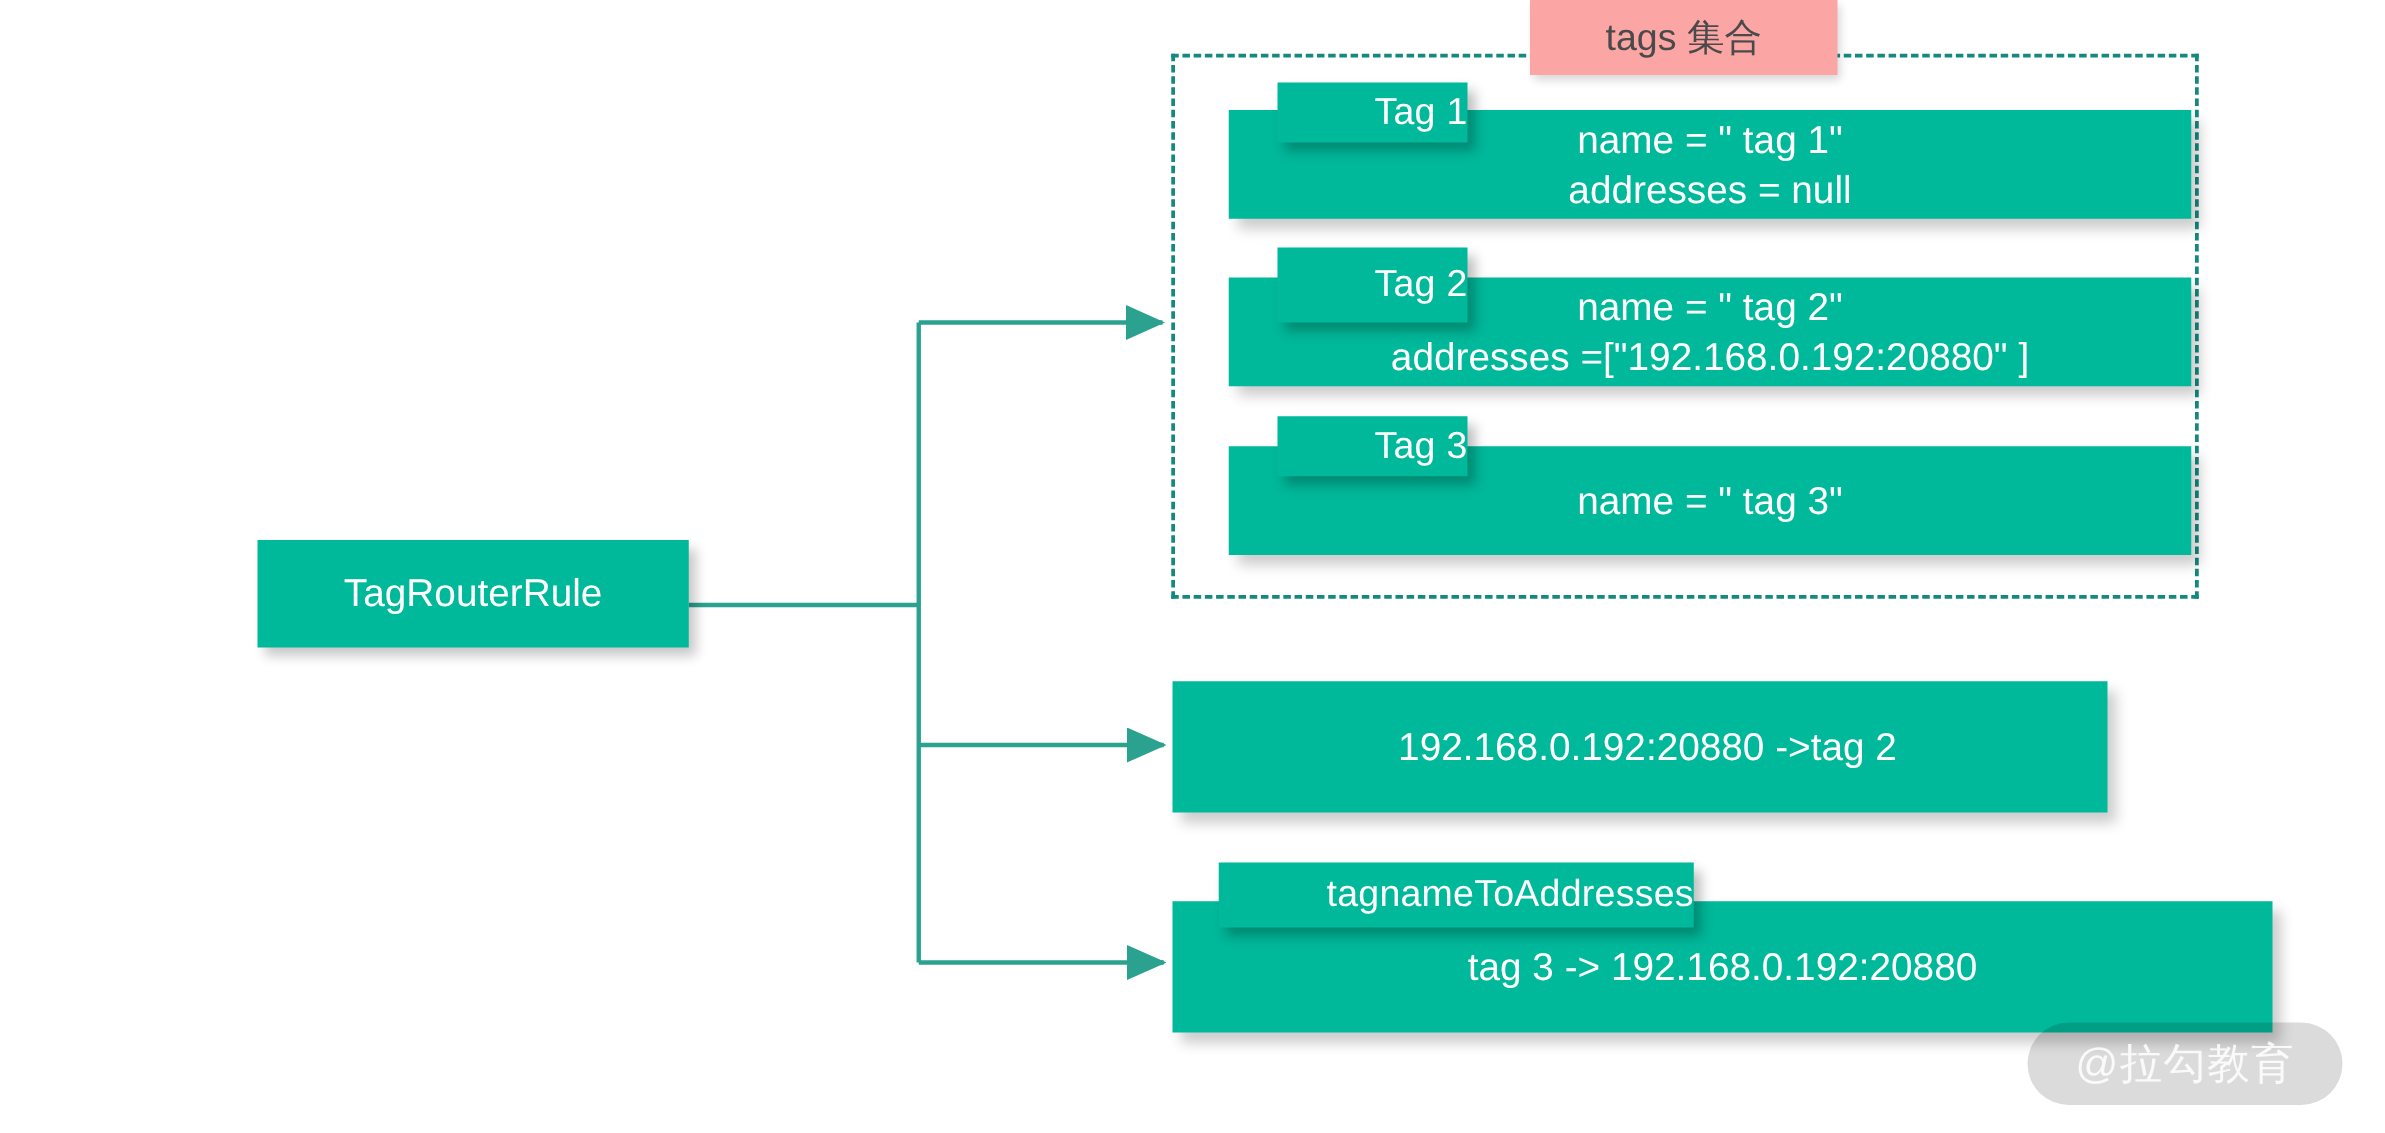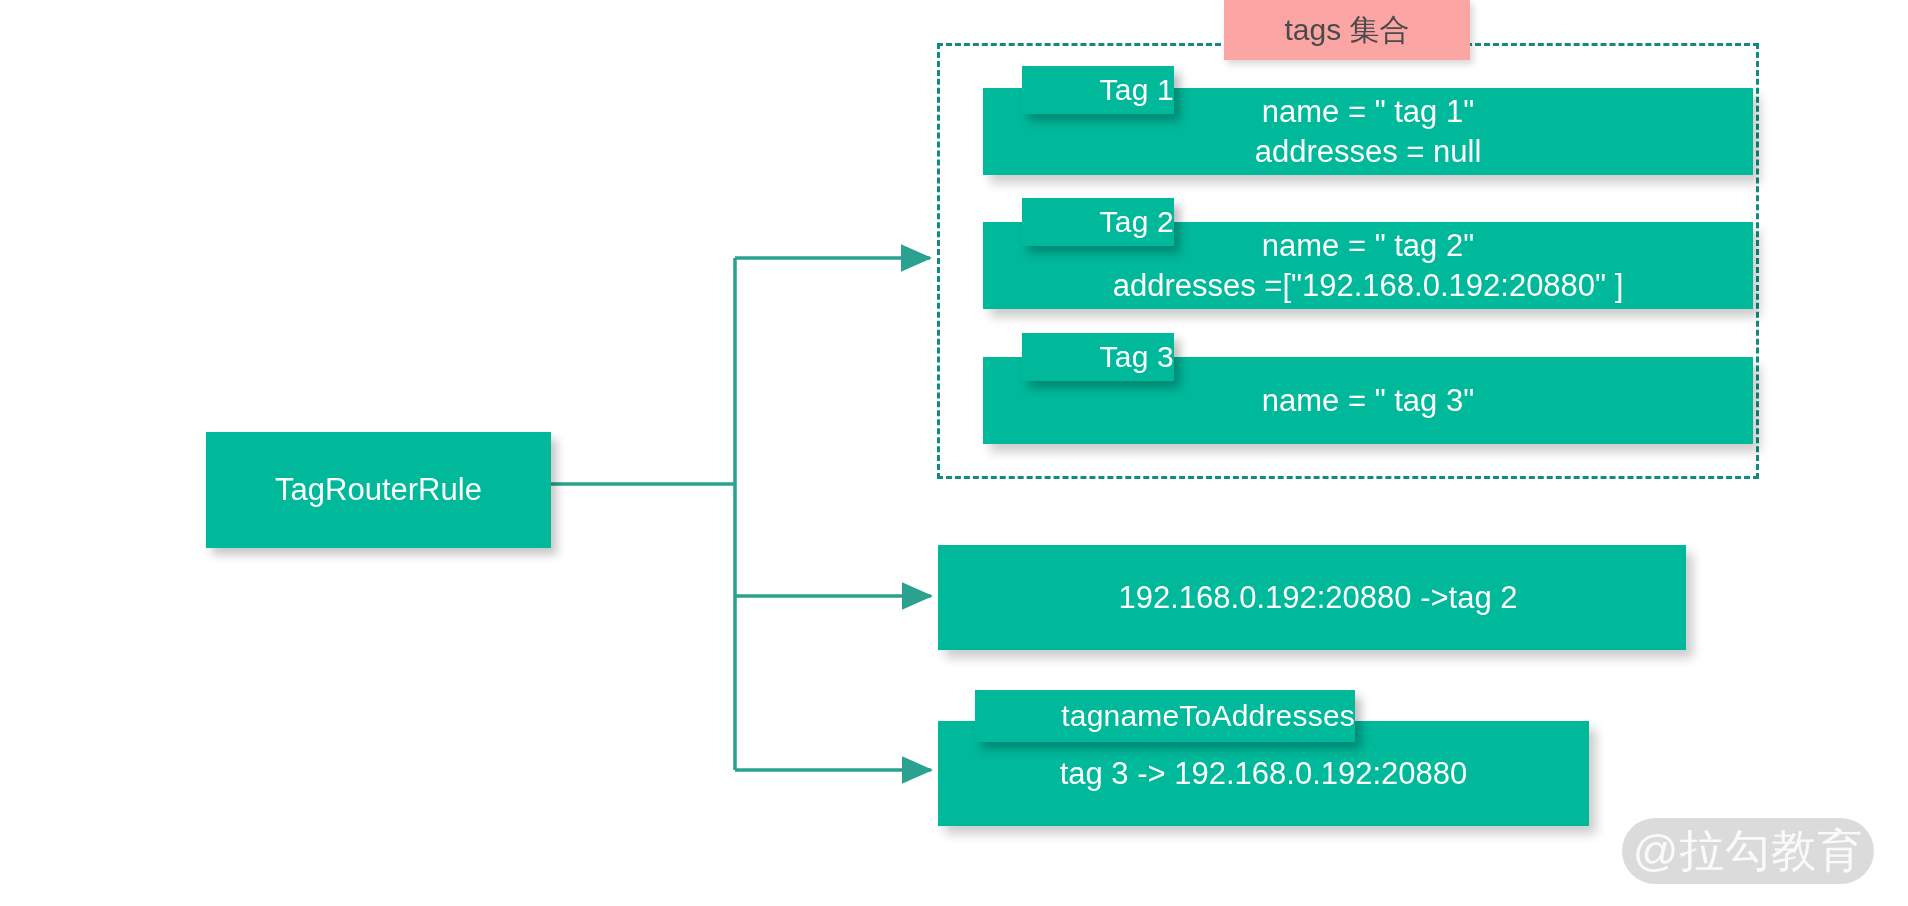--- a/index.html
+++ b/index.html
@@ -61,21 +61,21 @@
     font-size: 31px;
     line-height: 40px;
     white-space: nowrap;
   }
 
   
   #root-node {
     left: 206px;
     top: 432px;
     width: 345px;
-    height: 116px;
+    height: 86px;
     display: flex;
     align-items: center;
     justify-content: center;
     font-size: 31px;
     z-index: 3;
   }
 
   
   #tags-group {
     position: absolute;
@@ -120,21 +120,21 @@
     left: 1622px;
     top: 818px;
     width: 252px;
     height: 66px;
     border-radius: 33px;
     background: rgba(0,0,0,0.14);
     display: flex;
     align-items: center;
     justify-content: center;
     color: rgba(255,255,255,0.85);
-    font-size: 45px;
+    font-size: 34px;
     letter-spacing: 1px;
     z-index: 8;
     box-sizing: border-box;
   }
 </style>
 </head>
 <body>
 
 <div id="stage">
 
@@ -168,36 +168,36 @@
     <div class="line">addresses = null</div>
   </div>
   <div class="chip" style="left:1022px; top:66px; width:152px; height:48px;">
     <span>Tag 1</span>
   </div>
 
   <div class="bodybox" style="left:983px; top:222px; width:770px; height:87px;">
     <div class="line">name = " tag 2"</div>
     <div class="line">addresses =["192.168.0.192:20880" ]</div>
   </div>
-  <div class="chip" style="left:1022px; top:198px; width:152px; height:48px;">
+  <div class="chip" style="left:1022px; top:198px; width:152px; height:60px;">
     <span>Tag 2</span>
   </div>
 
   <div class="bodybox" style="left:983px; top:357px; width:770px; height:87px;">
     <div class="line">name = " tag 3"</div>
   </div>
   <div class="chip" style="left:1022px; top:333px; width:152px; height:48px;">
     <span>Tag 3</span>
   </div>
 
   <div class="bodybox" style="left:938px; top:545px; width:748px; height:105px;padding-left:12px;">
     <div class="line">192.168.0.192:20880 -&gt;tag 2</div>
   </div>
 
-  <div class="bodybox" style="left:938px; top:721px; width:651px; height:105px;">
+  <div class="bodybox" style="left:938px; top:721px; width:880px; height:105px;">
     <div class="line">tag 3 -&gt; 192.168.0.192:20880</div>
   </div>
   <div class="chip" style="left:975px; top:690px; width:380px; height:52px;">
     <span>tagnameToAddresses</span>
   </div>
 
   <div id="watermark">@拉勾教育</div>
 
 </div>
 

